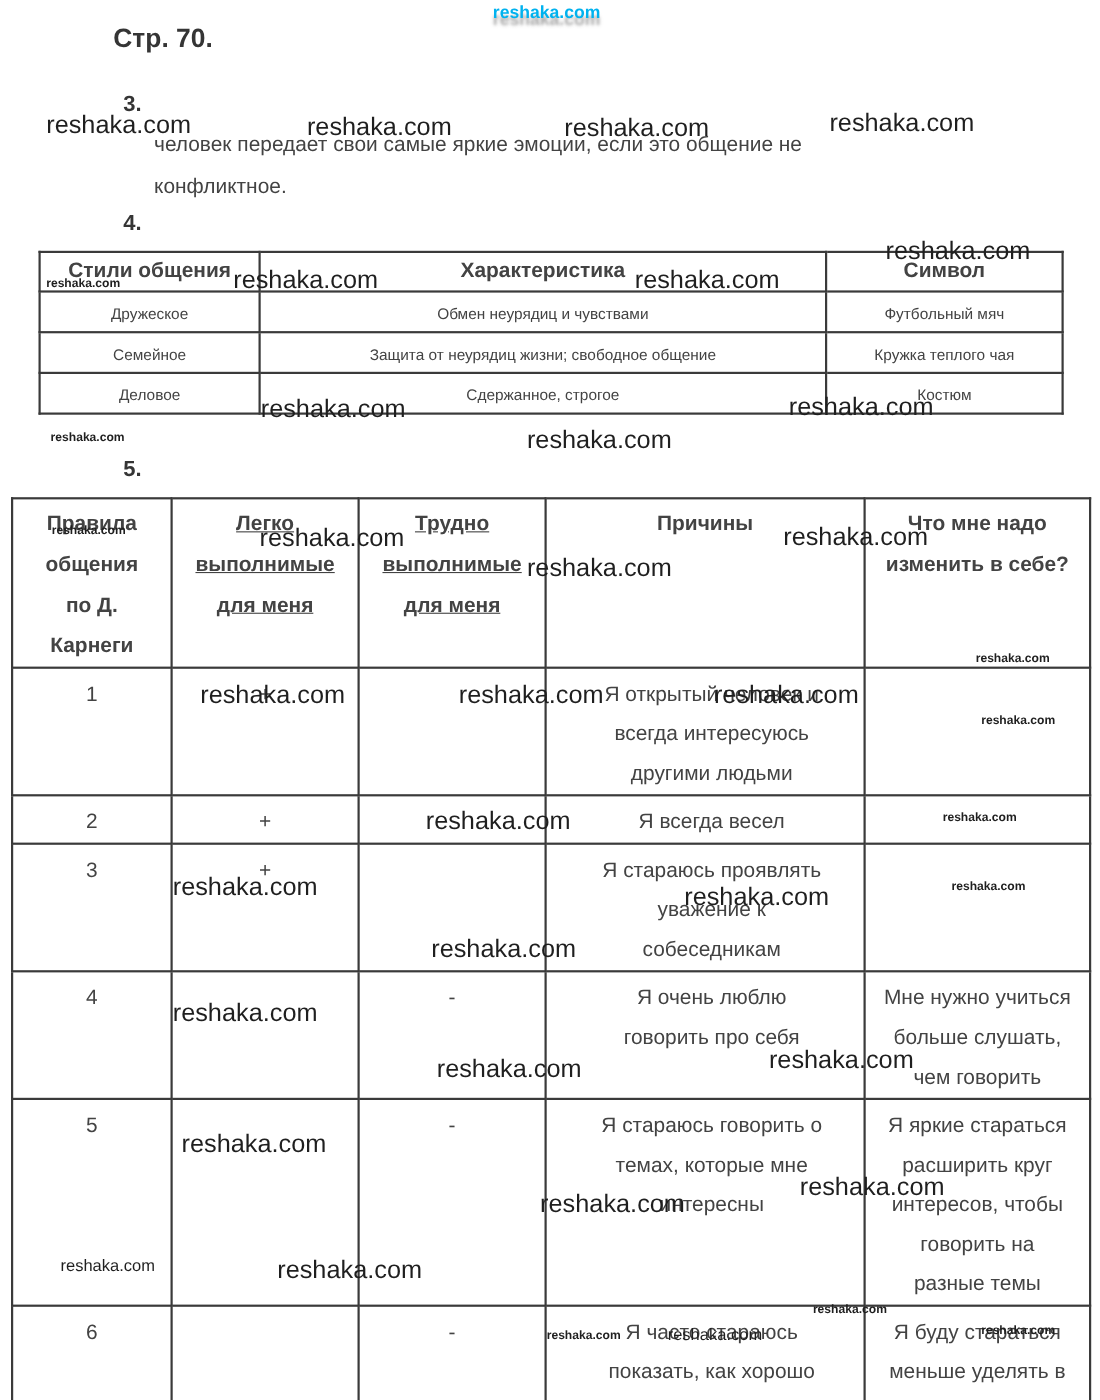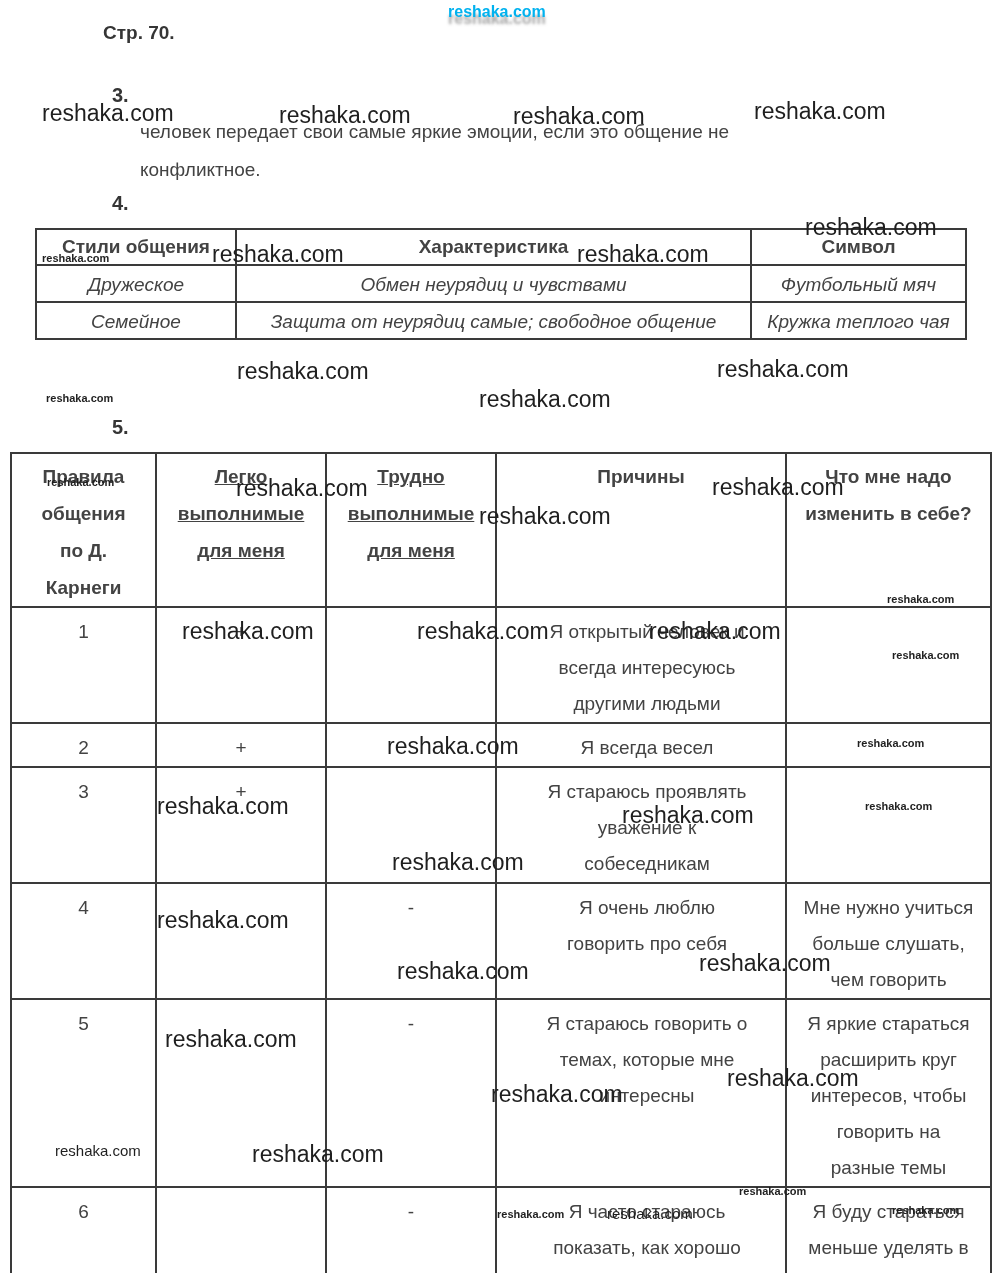--- a/index.html
+++ b/index.html
@@ -4,35 +4,35 @@
 <style>
   * { margin:0; padding:0; box-sizing:border-box; }
   html,body { background:#ffffff; }
   body {
     width:1000px; height:1273px; position:relative; overflow:hidden;
     font-family:"Liberation Sans", sans-serif; color:#3d3d3d;
   }
   .abs { position:absolute; }
 
   
-  .page-label { left:103px; top:22px; font-size:19px; font-weight:bold; color:#353535; }
+  .page-label { left:103px; top:22px; font-size:24px; font-weight:bold; color:#353535; }
   .sec-num { font-size:20px; font-weight:bold; color:#353535; }
   .sec3-num { left:112px; top:84px; }
   .sec4-num { left:112px; top:192px; }
   .sec5-num { left:112px; top:416px; }
   .sec3-text { left:140px; top:113px; width:690px; font-size:19px; line-height:38px; color:#434343; }
 
   
   table { border-collapse:collapse; table-layout:fixed; position:absolute; background:transparent; }
   th, td { border:2px solid #3a3a3a; vertical-align:top; text-align:center; color:#434343; }
   th { font-weight:bold; }
 
   #table4 { left:35px; top:228px; width:930px; }
   #table4 th { font-size:19px; height:36px; padding-top:5px; line-height:24px; }
-  #table4 td { font-size:19px; height:37px; padding-top:7px; line-height:24px;font-style:italic; }
+  #table4 td { font-size:14px; height:37px; padding-top:7px; line-height:24px; }
 
   #table5 { left:10px; top:452px; width:980px; }
   #table5 th { font-size:19px; line-height:37px; padding-top:4px; }
   #table5 th.th-rules { padding-left:20px; padding-right:20px;border-radius:30px; }
   #table5 th.th-easy, #table5 th.th-hard { padding-left:8px; padding-right:8px;text-decoration:underline; }
   #table5 th.th-change { padding-left:8px; padding-right:8px; }
   #table5 td { font-size:19px; line-height:36px; padding-top:6px; }
   #table5 td.td-reason { padding-left:42px; padding-right:30px; }
   #table5 td.td-change { padding-left:15px; padding-right:15px; }
   tr.h-hdr { height:146px; }
@@ -72,22 +72,27 @@
     <th>Характеристика</th>
     <th>Символ</th>
   </tr>
   <tr>
     <td>Дружеское</td>
     <td>Обмен неурядиц и чувствами</td>
     <td>Футбольный мяч</td>
   </tr>
   <tr>
     <td>Семейное</td>
-    <td>Защита от неурядиц самые; свободное общение</td>
+    <td>Защита от неурядиц жизни; свободное общение</td>
     <td>Кружка теплого чая</td>
+  </tr>
+  <tr>
+    <td>Деловое</td>
+    <td>Сдержанное, строгое</td>
+    <td>Костюм</td>
   </tr>
 </tbody>
   </table>
 
 <table id="table5">
   <colgroup>
       <col style="width:145px">
       <col style="width:170px">
       <col style="width:170px">
       <col style="width:290px">

